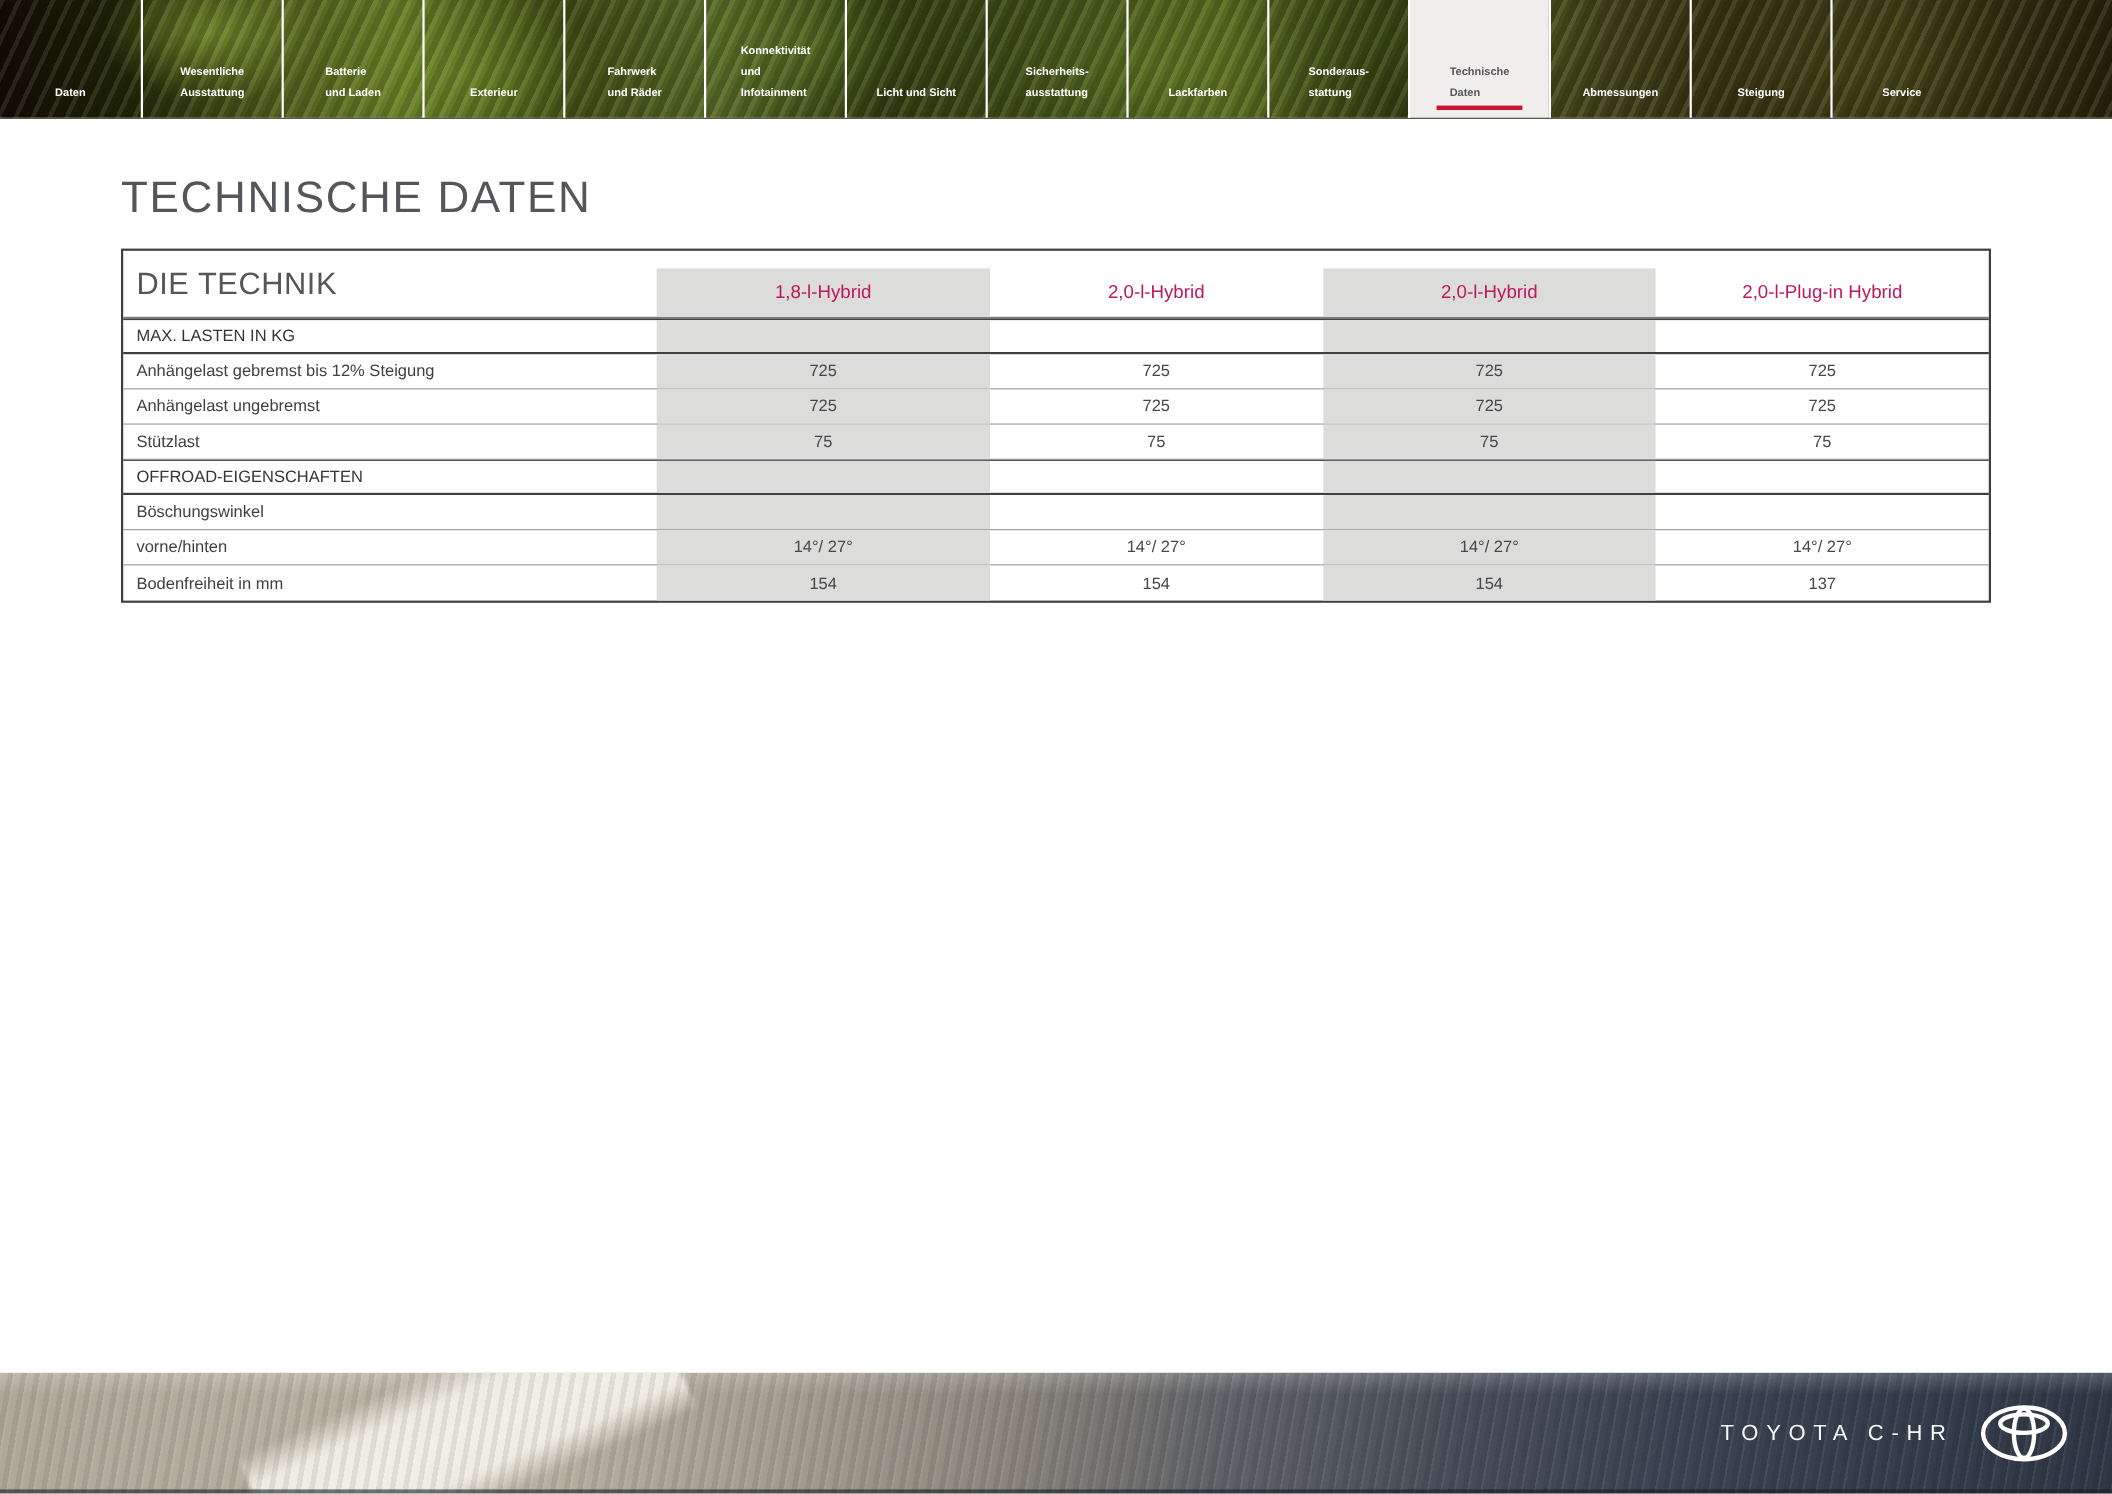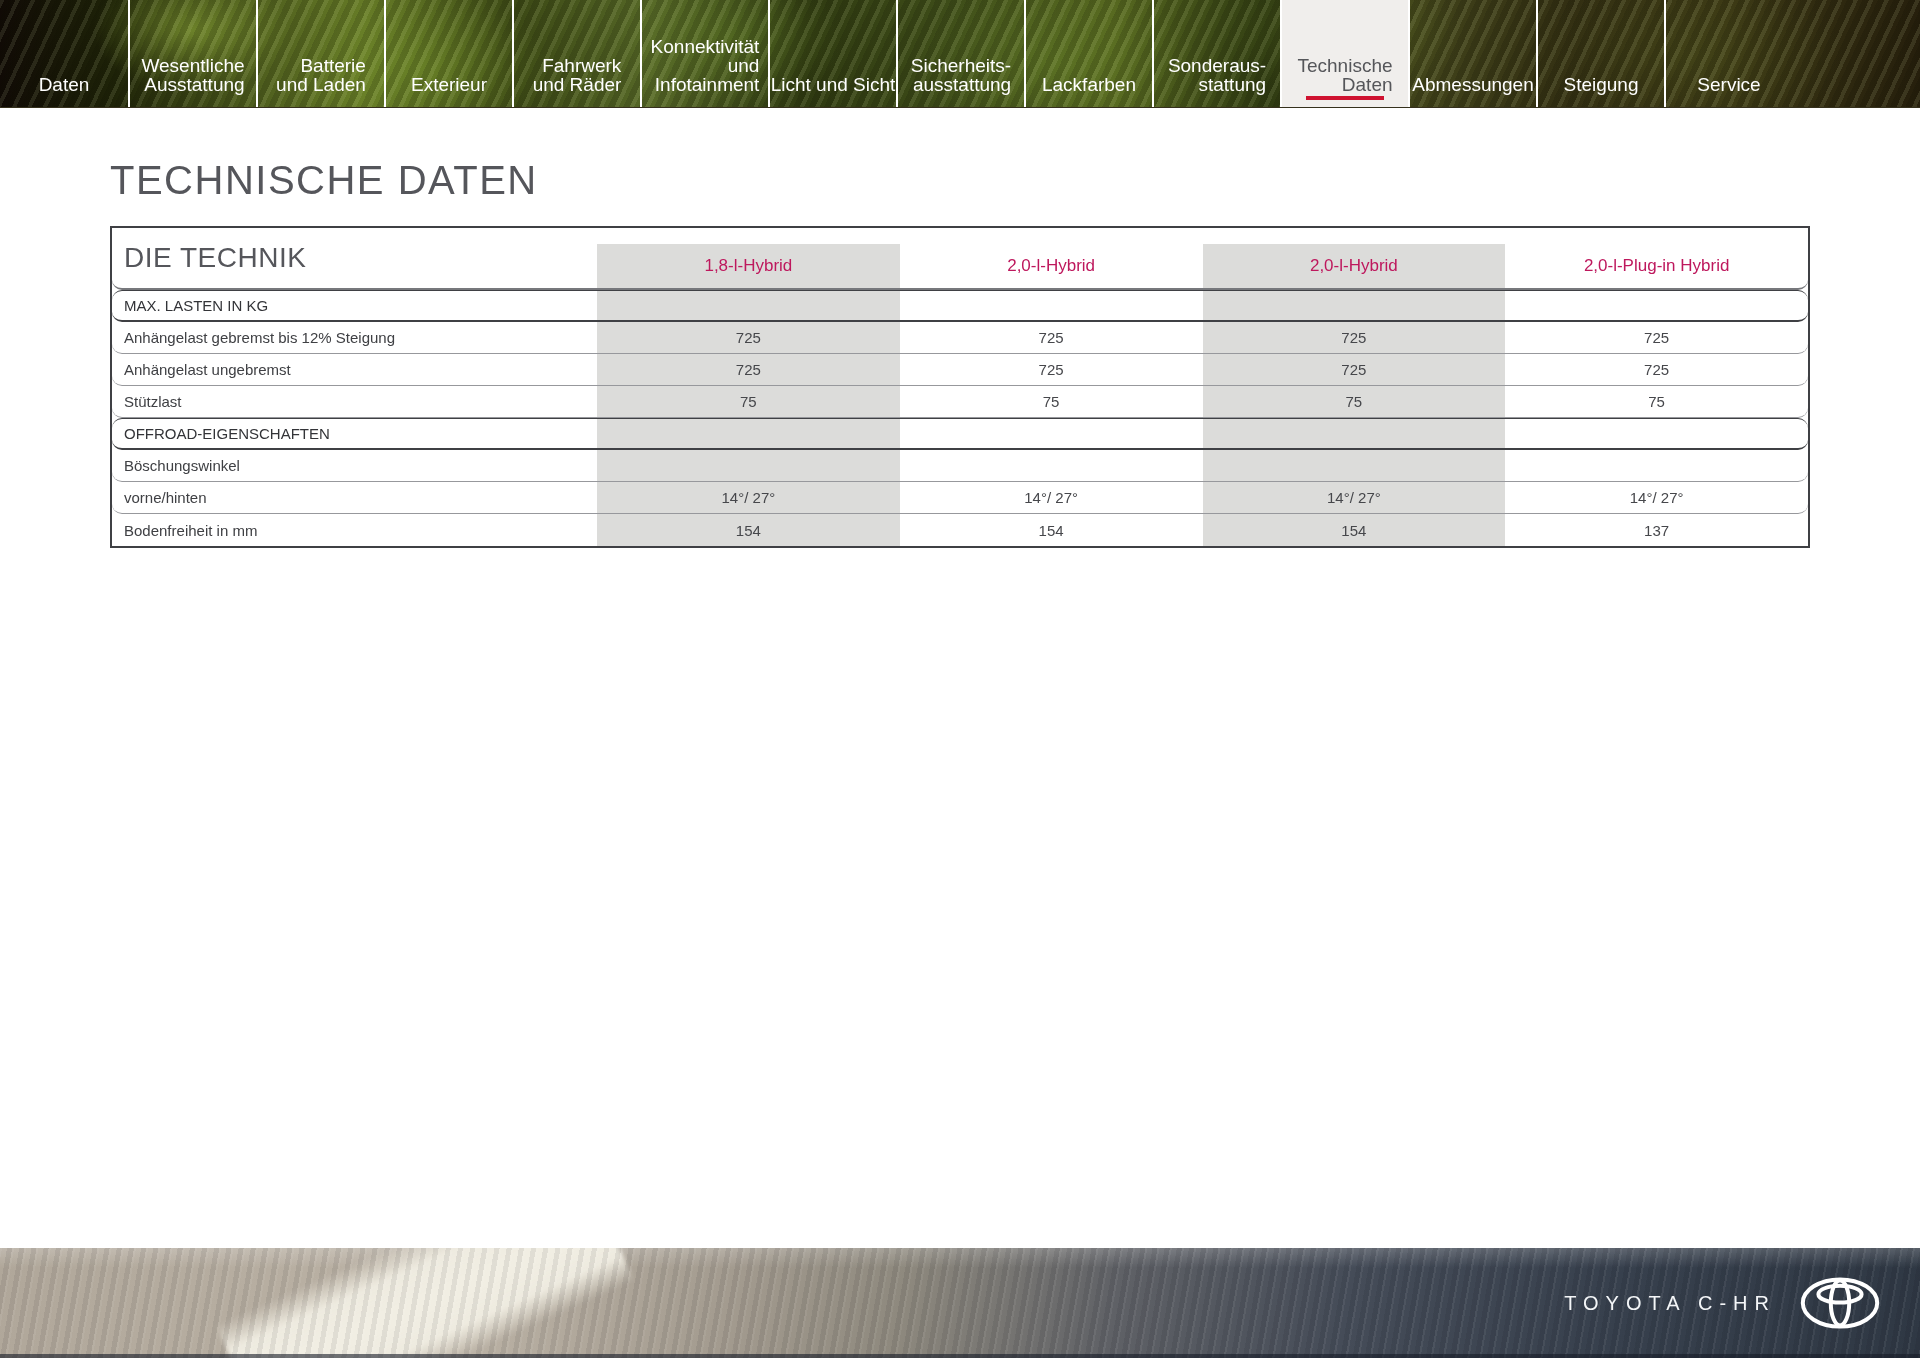--- a/index.html
+++ b/index.html
@@ -26,36 +26,36 @@
     content: ""; position: absolute; inset: 0;
     background: repeating-linear-gradient(115deg, rgba(235,245,190,0.10) 0 4px, transparent 4px 8px, rgba(10,10,0,0.14) 8px 14px);
     pointer-events: none;
   }
   .tabs { position: relative; z-index: 1; display: flex; height: 100%; }
   .tab {
     position: relative; flex: 0 0 128px; display: flex; align-items: flex-end; justify-content: center;
     padding-bottom: 13px; border-left: 2px solid #ffffff; cursor: pointer;
   }
   .tab:first-child { border-left: none; }
-  .tab-label { color: #ffffff; font-weight: 400; font-size: 19px; line-height: 19px; text-align: right; }
+  .tab-label { color: #ffffff; font-weight: 700; font-size: 10px; line-height: 19px; text-align: left; }
   .tab.active { background: var(--active-tab-bg, #f0eeec); }
   .tab.active .tab-label { color: #55565a; }
   .underline {
     position: absolute; bottom: 7px; left: 50%; transform: translateX(-50%);
     width: 78px; height: 4px; background: var(--accent-red, #cf1230);
   }
 
   
   .content { padding: 48px 110px 0 110px; }
   .page-title {
     font-size: 40px; font-weight: 300; line-height: 48px; letter-spacing: 1.5px;
     color: #55565b; margin-bottom: 22px;
   }
   .spec-table { width: 1700px; border: 2px solid #3f4044; background: #fff; }
-  .trow, .thead { display: grid; grid-template-columns: 485px repeat(4, 1fr); border-radius: 10px; }
+  .trow, .thead { display: grid; grid-template-columns: 485px repeat(4, 1fr); }
   .thead { height: 62px; border-bottom: 2px solid #77787c; }
   .trow { height: 32px; border-bottom: 1px solid #97989c; }
   .trow.section { border-top: 1px solid #3f4044; border-bottom: 2px solid #3f4044; }
   .trow:last-child { border-bottom: none; }
   .cell { display: flex; align-items: center; }
   .cell.shaded { background: var(--shaded-column, #dcdcda); }
   .table-title { padding-left: 12px; font-size: 28px; font-weight: 300; letter-spacing: 0.5px; color: #55565b; }
   .col-head { justify-content: center; font-size: 17px; color: #be185d; margin-top: 16px; }
   .rlabel { padding-left: 12px; font-size: 15px; color: #3f4044; }
   .trow.section .rlabel { font-weight: 400; font-size: 15px; color: #333438; }

